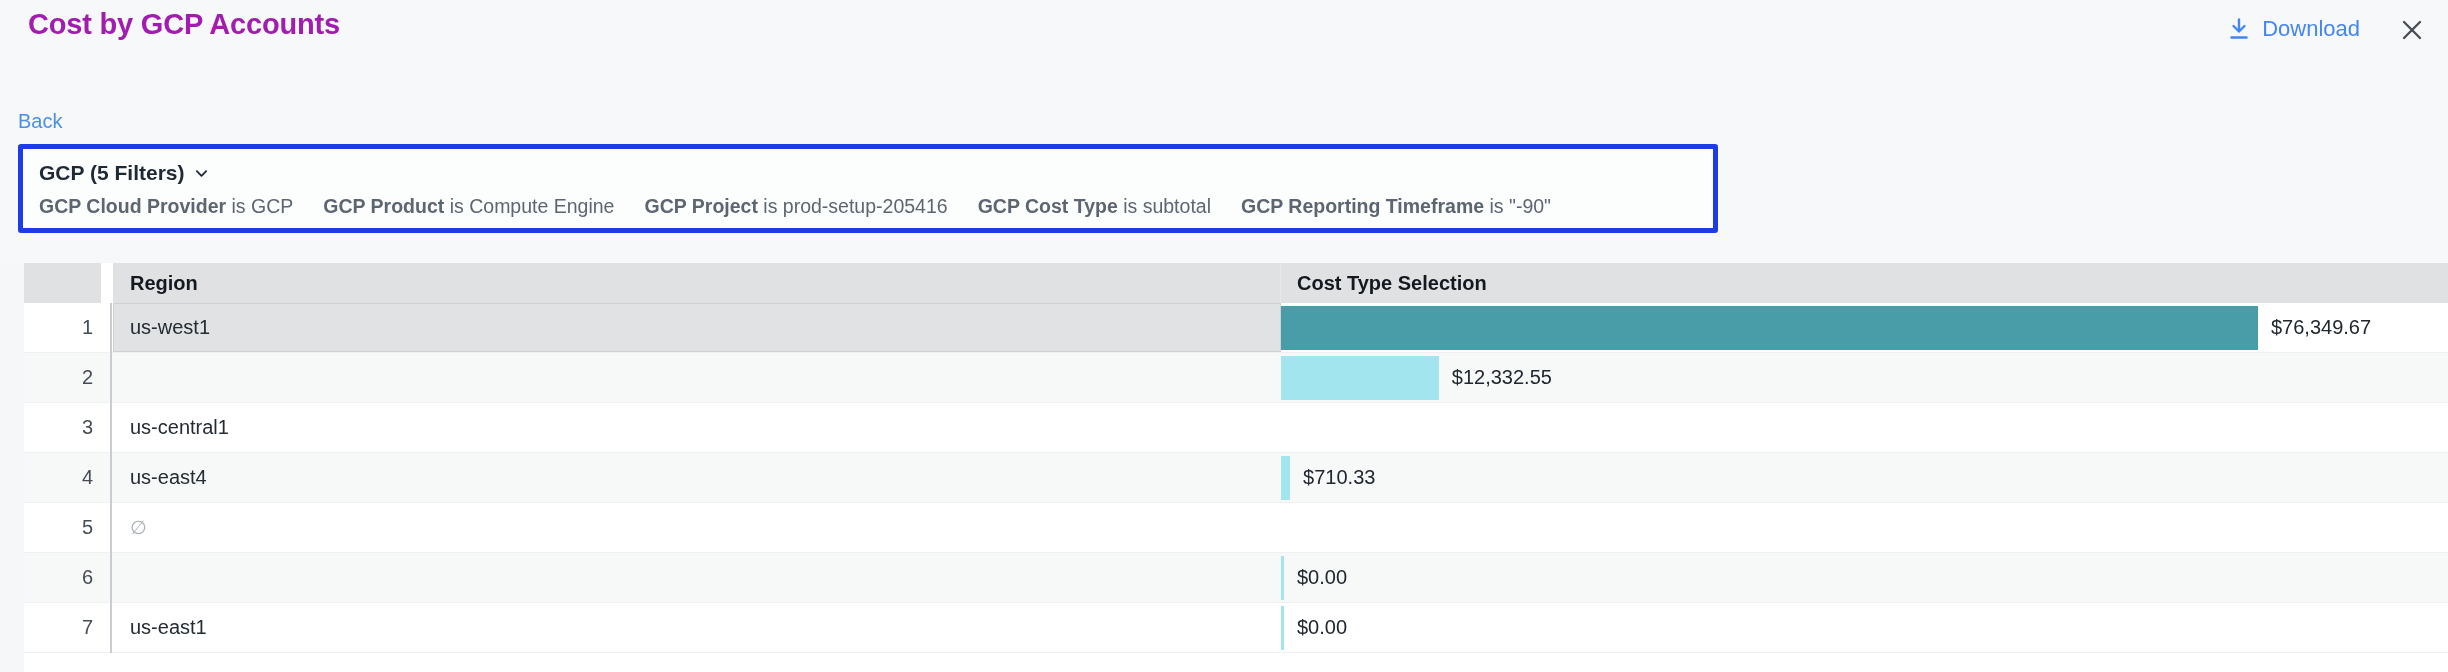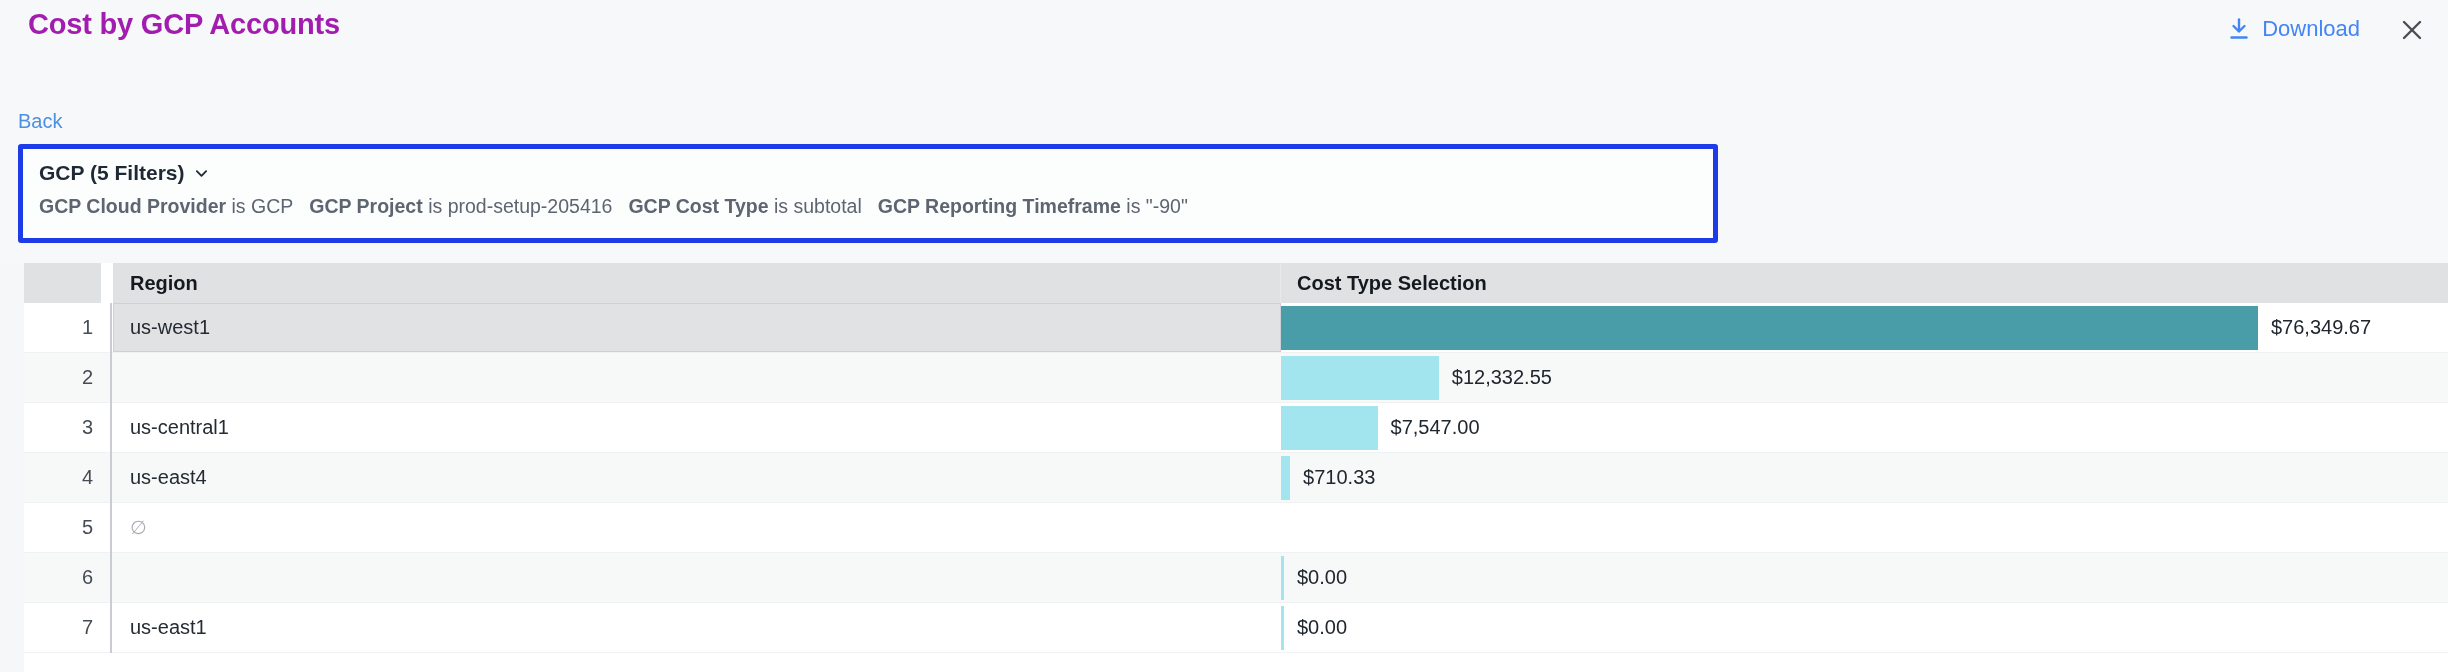--- a/index.html
+++ b/index.html
@@ -15,24 +15,24 @@
   .left-margin-bg { position:absolute; left:0; top:263px; width:24px; height:409px; background:#f6f7f8; }
 
   .page-title { position:absolute; left:28px; top:8px; font-size:29px; font-weight:700; color:#a21caf; letter-spacing:-0.2px; }
 
   .download-btn { position:absolute; right:88px; top:16px; display:flex; align-items:center; gap:10px;
                   color:#4285f4; font-size:22px; font-weight:500; cursor:pointer; }
   .close-btn { position:absolute; right:22px; top:16px; width:28px; height:28px; cursor:pointer; }
 
   .back-link { position:absolute; left:18px; top:110px; font-size:20px; color:#4b90e2; cursor:pointer; }
 
-  .filter-box { position:absolute; left:18px; top:144px; width:1700px; height:99px;
+  .filter-box { position:absolute; left:18px; top:144px; width:1700px; height:89px;
                 border:5px solid #1d3be6; border-radius:3px; background:#fcfdfd; padding:12px 16px; }
   .filter-summary { display:inline-flex; align-items:center; gap:9px; font-size:21px; font-weight:700; color:#1f2935; cursor:pointer; }
-  .filter-list { margin-top:10px; display:flex; gap:16px; font-size:19.5px; color:#5d6571; white-space:nowrap; }
+  .filter-list { margin-top:10px; display:flex; gap:30px; font-size:19.5px; color:#5d6571; white-space:nowrap; }
   .filter-item b { font-weight:700; }
 
   .table-wrap { position:absolute; left:24px; top:263px; right:0; height:390px; }
   .thead-cell { position:absolute; top:0; height:40px; background:#dfe1e3; font-size:20px; font-weight:700; color:#14191f; line-height:40px; }
   .h-gutter { left:0; width:77px; }
   .h-region { left:89px; width:1168px; padding-left:17px; }
   .h-cost   { left:1257px; right:0; padding-left:16px; }
 
   .tbody { position:absolute; left:0; right:0; top:40px; }
   .row { position:relative; height:50px; background:#ffffff; border-bottom:1px solid #f0f1f2; }
@@ -76,20 +76,21 @@
 
 <div class="filter-box">
   <div class="filter-summary">
     <span>GCP (5 Filters)</span>
     <svg width="17" height="17" viewBox="0 0 22 22" fill="none" stroke="#1f2935" stroke-width="2.4" stroke-linecap="round" stroke-linejoin="round">
       <polyline points="5,8 11,14 17,8"></polyline>
     </svg>
   </div>
   <div class="filter-list">
       <span class="filter-item"><b>GCP Cloud Provider</b> is GCP</span>
+      <span class="filter-item"><b>GCP Product</b> is Compute Engine</span>
       <span class="filter-item"><b>GCP Project</b> is prod-setup-205416</span>
       <span class="filter-item"><b>GCP Cost Type</b> is subtotal</span>
       <span class="filter-item"><b>GCP Reporting Timeframe</b> is "-90"</span>
     </div>
 </div>
 
 <div class="table-wrap">
   <div class="thead-cell h-gutter"></div>
   <div class="thead-cell h-region">Region</div>
   <div class="thead-cell h-cost">Cost Type Selection</div>
@@ -106,24 +107,20 @@
       <div class="row striped">
         <div class="cell-num">2</div>
         <div class="cell-cost">
           <div class="bar" style="width: 157.812px; background: rgb(163, 229, 238);"></div>
           <span class="cost-label">$12,332.55</span>
         </div>
       </div>
       <div class="row">
         <div class="cell-num">3</div>
         <div class="cell-region">us-central1</div>
-        <div class="cell-cost">
-          <div class="bar" style="width: 96.5743px; background: rgb(163, 229, 238);"></div>
-          <span class="cost-label">$7,547.00</span>
-        </div>
       </div>
       <div class="row striped">
         <div class="cell-num">4</div>
         <div class="cell-region">us-east4</div>
         <div class="cell-cost">
           <div class="bar" style="width: 9.08966px; background: rgb(163, 229, 238);"></div>
           <span class="cost-label">$710.33</span>
         </div>
       </div>
       <div class="row">

